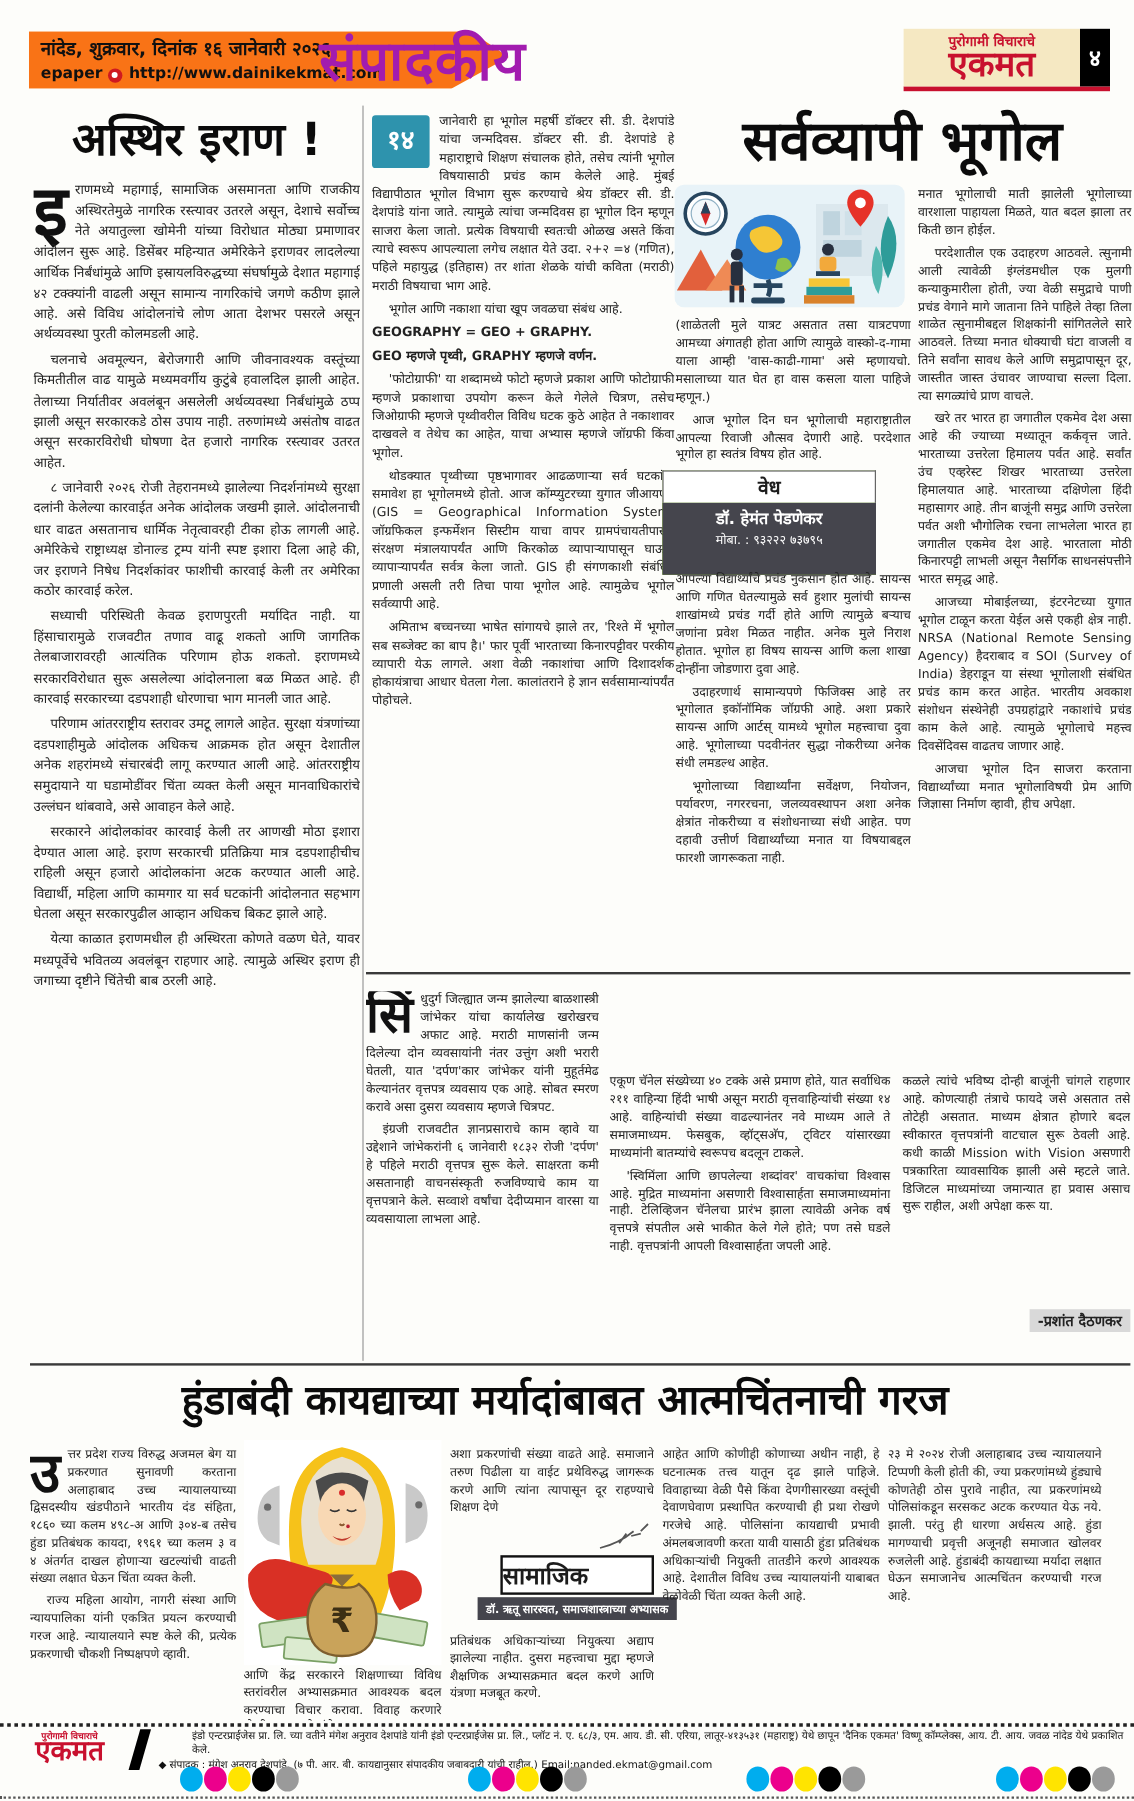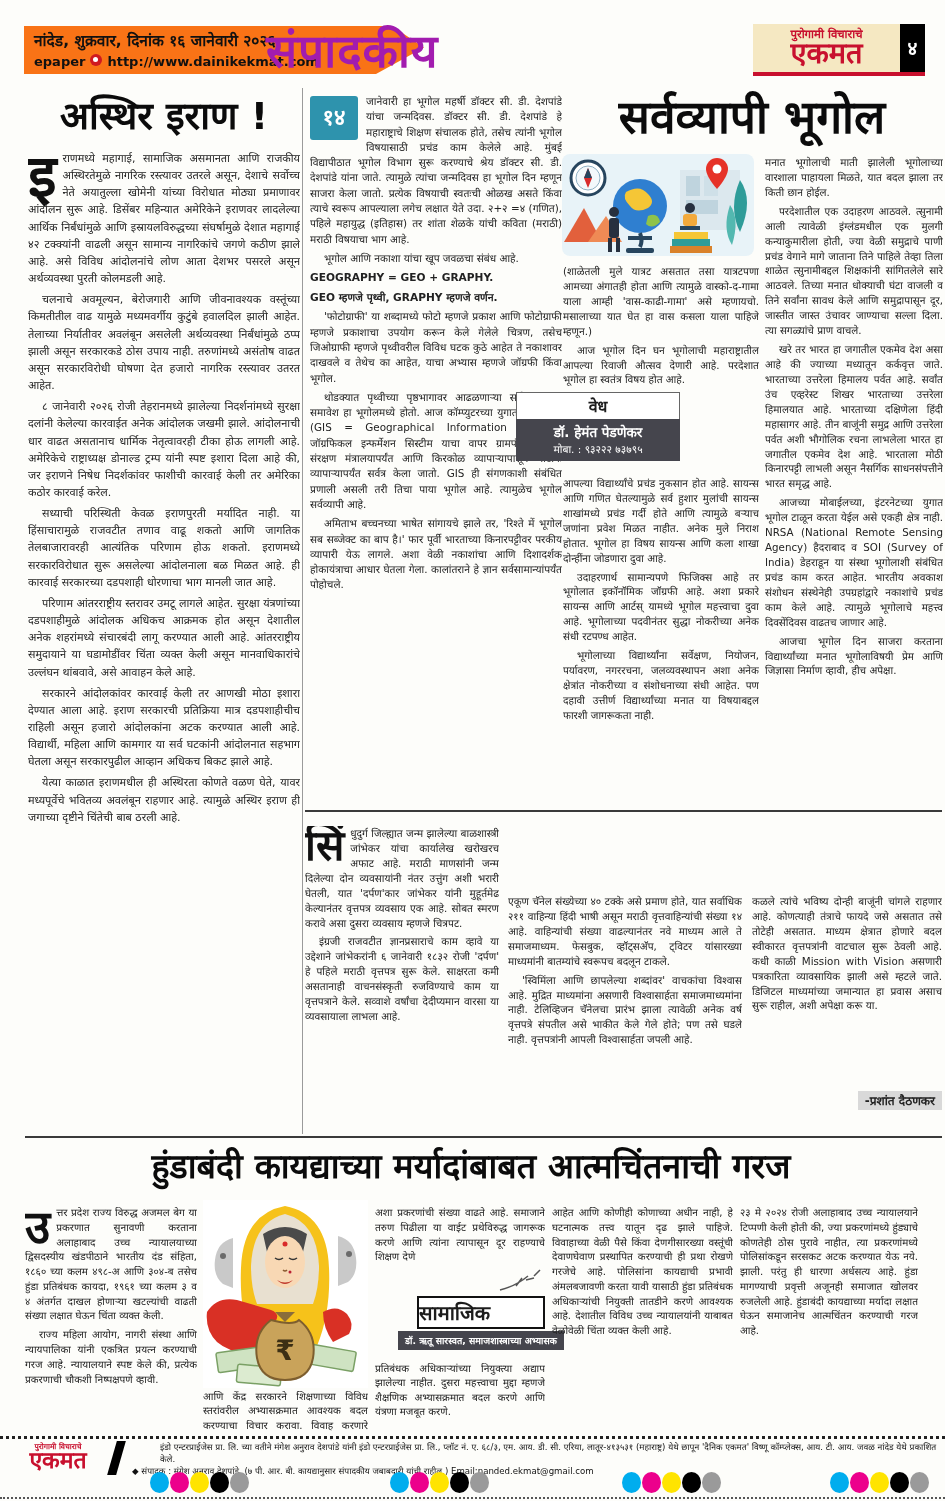--- a/index.html
+++ b/index.html
@@ -4,21 +4,21 @@
 <style>
   * { margin:0; padding:0; box-sizing:border-box; }
   html,body { background:#e8e8e8; }
   body { font-family:"DejaVu Sans","Liberation Sans",sans-serif; }
   .page { position:relative; width:945px; height:1501px; margin:0 auto; background:#fdfdfa; overflow:hidden; color:#1c1c1c; }
 
   
   .date-band { position:absolute; left:24px; top:26px; width:400px; height:48px; background:#f97316;
     clip-path:polygon(0 0,92% 0,100% 45%,88% 100%,0 100%); padding:3px 12px 0 10px; }
   .dateline { font-size:15.5px; font-weight:bold; color:#111; }
-  .epaper-row { margin-top:3px; font-size:13px; font-weight:bold; color:#111; display:flex; align-items:flex-start; gap:5px; }
+  .epaper-row { margin-top:3px; font-size:13px; font-weight:bold; color:#111; display:flex; align-items:flex-end; gap:5px; }
   .epaper-dot { width:12px; height:12px; border-radius:50%; background:#cf1920; display:inline-block; position:relative; }
   .epaper-dot::after{ content:""; position:absolute; left:3px; top:3px; width:5px; height:5px; border-radius:50%; background:#fff; }
   .section-title { position:absolute; left:266px; top:18px; font-size:46px; font-weight:800; color:#a21caf; letter-spacing:1px; }
   .masthead-wrap { position:absolute; left:753px; top:24px; width:172px; height:52px; display:flex; border-bottom:4px solid #c8102e; }
   .masthead { flex:1; background:#f5e8c2; text-align:center; padding-top:2px; }
   .masthead-tagline { font-size:11.5px; font-weight:800; color:#c8102e; }
   .masthead-name { font-size:29px; font-weight:900; color:#c8102e; line-height:.85; }
   .page-box { width:25px; background:#000; color:#fff; display:flex; align-items:center; justify-content:center; font-size:19px; font-weight:bold; }
 
   
@@ -40,23 +40,23 @@
   
   .geo-headline { position:absolute; left:560px; top:84px; width:384px; height:64px; font-size:46px; font-weight:800; color:#0b0b0b; text-align:center; white-space:nowrap; overflow:hidden; }
   .geo-col1 { left:310px; top:94px; width:252px; height:714px; font-size:10.4px; line-height:1.47; }
   .date-badge { float:left; width:48px; height:44px; background:#2e93ad; color:#fff; font-size:22px; font-weight:bold; display:flex; align-items:center; justify-content:center; border-radius:3px; margin:2px 8px 2px 0; }
   .formula { font-weight:bold; text-indent:0 !important; font-size:10.6px; }
   .geo-illu { position:absolute; left:562px; top:150px; width:192px; height:110px; }
   .geo-col2a { left:563px; top:264px; width:196px; height:128px; font-size:10.3px; line-height:1.45; }
   .geo-col2b { left:563px; top:476px; width:196px; height:330px; font-size:10.3px; line-height:1.45; }
   .geo-col3 { left:765px; top:155px; width:178px; height:652px; font-size:10.3px; line-height:1.45; }
 
-  .vedh-box { position:absolute; left:516px; top:392px; width:164px; background:#84cc16; }
+  .vedh-box { position:absolute; left:552px; top:392px; width:178px; background:#84cc16; }
   .vedh-title { border:1px solid #666; border-bottom:none; text-align:center; font-size:16px; font-weight:800; padding:2px 0; background:#fff; }
-  .vedh-band { background:#45454d; color:#fff; text-align:center; padding:4px 2px 5px; }
+  .vedh-band { background:#45454d; color:#fff; text-align:center; padding:4px 2px 23px; }
   .vedh-author { font-size:13.5px; font-weight:bold; }
   .vedh-mobile { font-size:10.5px; margin-top:1px; }
 
   
   .news-col1 { left:305px; top:826px; width:194px; height:302px; font-size:10.3px; line-height:1.45; }
   .news-col1 .dropcap { font-size:42px; }
   .news-headline { position:absolute; left:506px; top:820px; width:436px; height:66px; font-size:31px; font-weight:800; color:#0b0b0b; text-align:center; line-height:62px; white-space:nowrap; overflow:hidden; }
   .news-col2 { left:508px; top:894px; width:234px; height:236px; font-size:10.3px; line-height:1.45; }
   .news-col3 { left:752px; top:894px; width:190px; height:192px; font-size:10.3px; line-height:1.45; }
   .news-sig { position:absolute; left:752px; top:1090px; width:190px; text-align:right; }
@@ -198,21 +198,21 @@
   <div class="vedh-box">
     <div class="vedh-title">वेध</div>
     <div class="vedh-band">
       <div class="vedh-author">डॉ. हेमंत पेडणेकर</div>
       <div class="vedh-mobile">मोबा. : ९३२२२ ७३७९५</div>
     </div>
   </div>
 
   <div class="col geo-col2b">
     <p class="noindent">आपल्या विद्यार्थ्यांचे प्रचंड नुकसान होत आहे. सायन्स आणि गणित घेतल्यामुळे सर्व हुशार मुलांची सायन्स शाखांमध्ये प्रचंड गर्दी होते आणि त्यामुळे बऱ्याच जणांना प्रवेश मिळत नाहीत. अनेक मुले निराश होतात. भूगोल हा विषय सायन्स आणि कला शाखा दोन्हींना जोडणारा दुवा आहे.</p>
-    <p>उदाहरणार्थ सामान्यपणे फिजिक्स आहे तर भूगोलात इकॉनॉमिक जॉग्रफी आहे. अशा प्रकारे सायन्स आणि आर्टस् यामध्ये भूगोल महत्त्वाचा दुवा आहे. भूगोलाच्या पदवीनंतर सुद्धा नोकरीच्या अनेक संधी रटपण्ध आहेत.</p>
+    <p>उदाहरणार्थ सामान्यपणे फिजिक्स आहे तर भूगोलात इकॉनॉमिक जॉग्रफी आहे. अशा प्रकारे सायन्स आणि आर्टस् यामध्ये भूगोल महत्त्वाचा दुवा आहे. भूगोलाच्या पदवीनंतर सुद्धा नोकरीच्या अनेक संधी लमडल्ध आहेत.</p>
     <p>भूगोलाच्या विद्यार्थ्यांना सर्वेक्षण, नियोजन, पर्यावरण, नगररचना, जलव्यवस्थापन अशा अनेक क्षेत्रांत नोकरीच्या व संशोधनाच्या संधी आहेत. पण दहावी उत्तीर्ण विद्यार्थ्यांच्या मनात या विषयाबद्दल फारशी जागरूकता नाही.</p>
   </div>
 
   <div class="col geo-col3">
     <p class="noindent">मनात भूगोलाची माती झालेली भूगोलाच्या वारशाला पाहायला मिळते, यात बदल झाला तर किती छान होईल.</p>
     <p>परदेशातील एक उदाहरण आठवले. त्सुनामी आली त्यावेळी इंग्लंडमधील एक मुलगी कन्याकुमारीला होती, ज्या वेळी समुद्राचे पाणी प्रचंड वेगाने मागे जाताना तिने पाहिले तेव्हा तिला शाळेत त्सुनामीबद्दल शिक्षकांनी सांगितलेले सारे आठवले. तिच्या मनात धोक्याची घंटा वाजली व तिने सर्वांना सावध केले आणि समुद्रापासून दूर, जास्तीत जास्त उंचावर जाण्याचा सल्ला दिला. त्या सगळ्यांचे प्राण वाचले.</p>
     <p>खरे तर भारत हा जगातील एकमेव देश असा आहे की ज्याच्या मध्यातून कर्कवृत्त जाते. भारताच्या उत्तरेला हिमालय पर्वत आहे. सर्वांत उंच एव्हरेस्ट शिखर भारताच्या उत्तरेला हिमालयात आहे. भारताच्या दक्षिणेला हिंदी महासागर आहे. तीन बाजूंनी समुद्र आणि उत्तरेला पर्वत अशी भौगोलिक रचना लाभलेला भारत हा जगातील एकमेव देश आहे. भारताला मोठी किनारपट्टी लाभली असून नैसर्गिक साधनसंपत्तीने भारत समृद्ध आहे.</p>
     <p>आजच्या मोबाईलच्या, इंटरनेटच्या युगात भूगोल टाळून करता येईल असे एकही क्षेत्र नाही. NRSA (National Remote Sensing Agency) हैदराबाद व SOI (Survey of India) डेहराडून या संस्था भूगोलाशी संबंधित प्रचंड काम करत आहेत. भारतीय अवकाश संशोधन संस्थेनेही उपग्रहांद्वारे नकाशांचे प्रचंड काम केले आहे. त्यामुळे भूगोलाचे महत्त्व दिवसेंदिवस वाढतच जाणार आहे.</p>
     <p>आजचा भूगोल दिन साजरा करताना विद्यार्थ्यांच्या मनात भूगोलाविषयी प्रेम आणि जिज्ञासा निर्माण व्हावी, हीच अपेक्षा.</p>
   </div>

